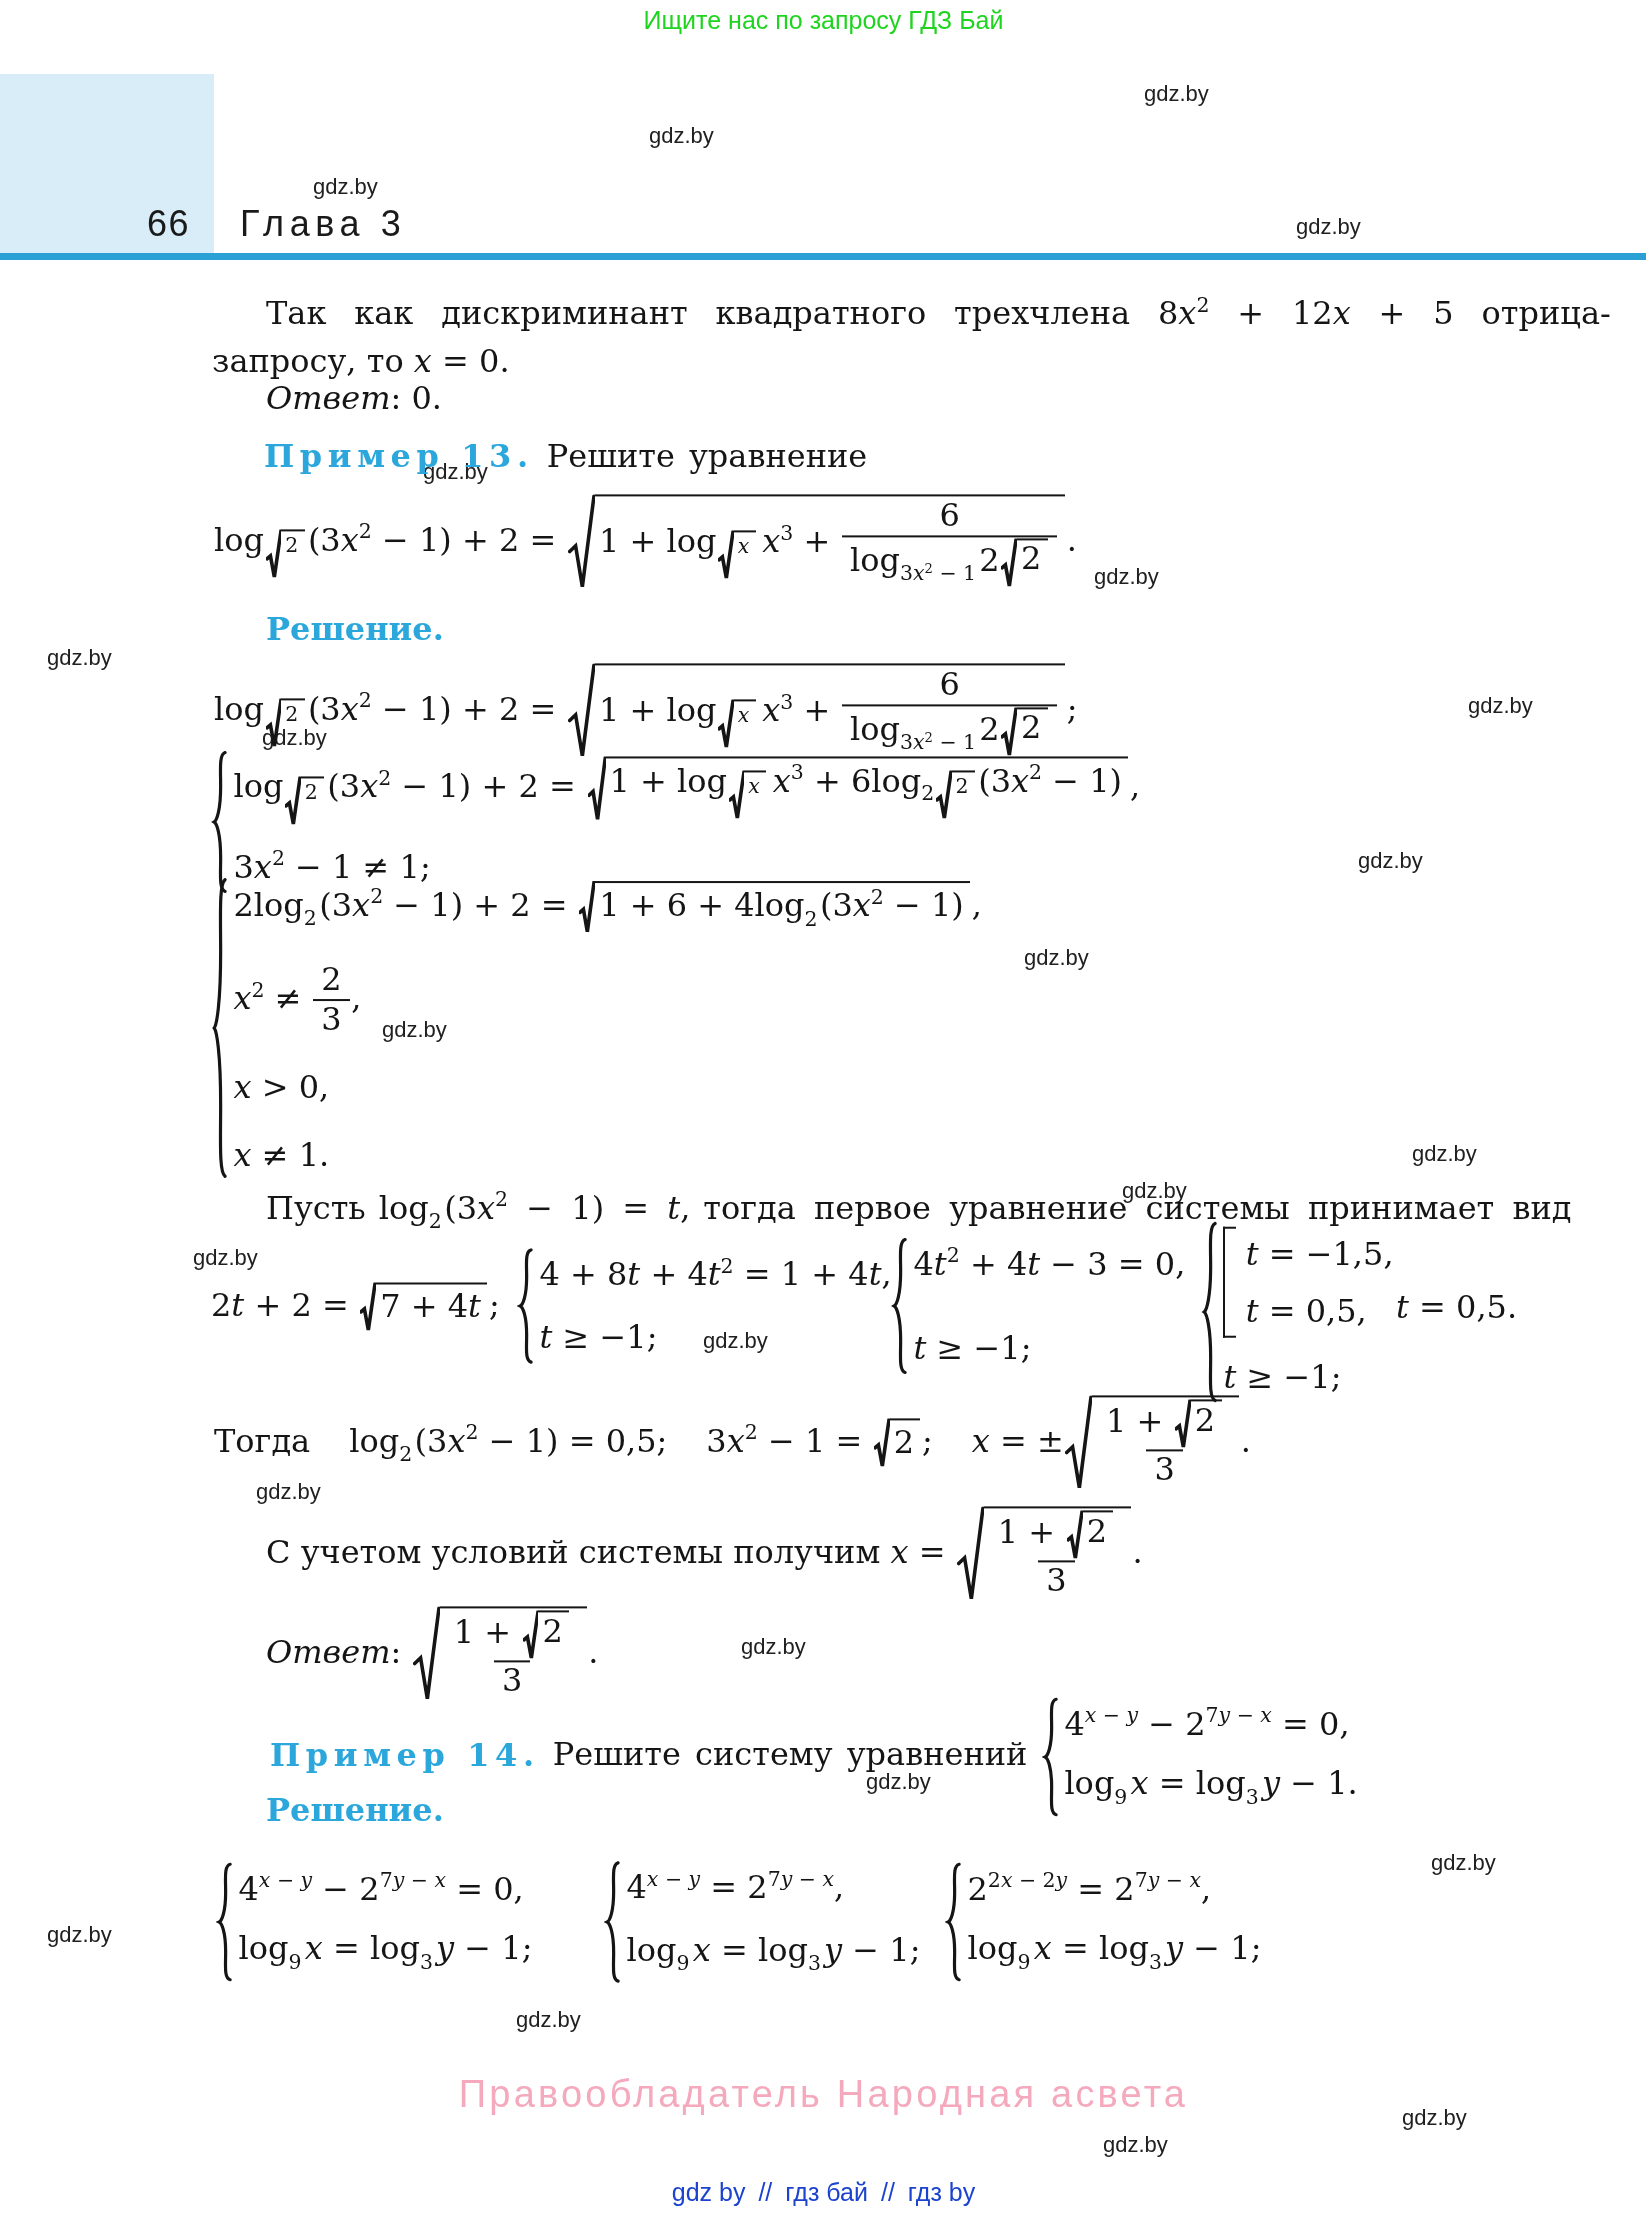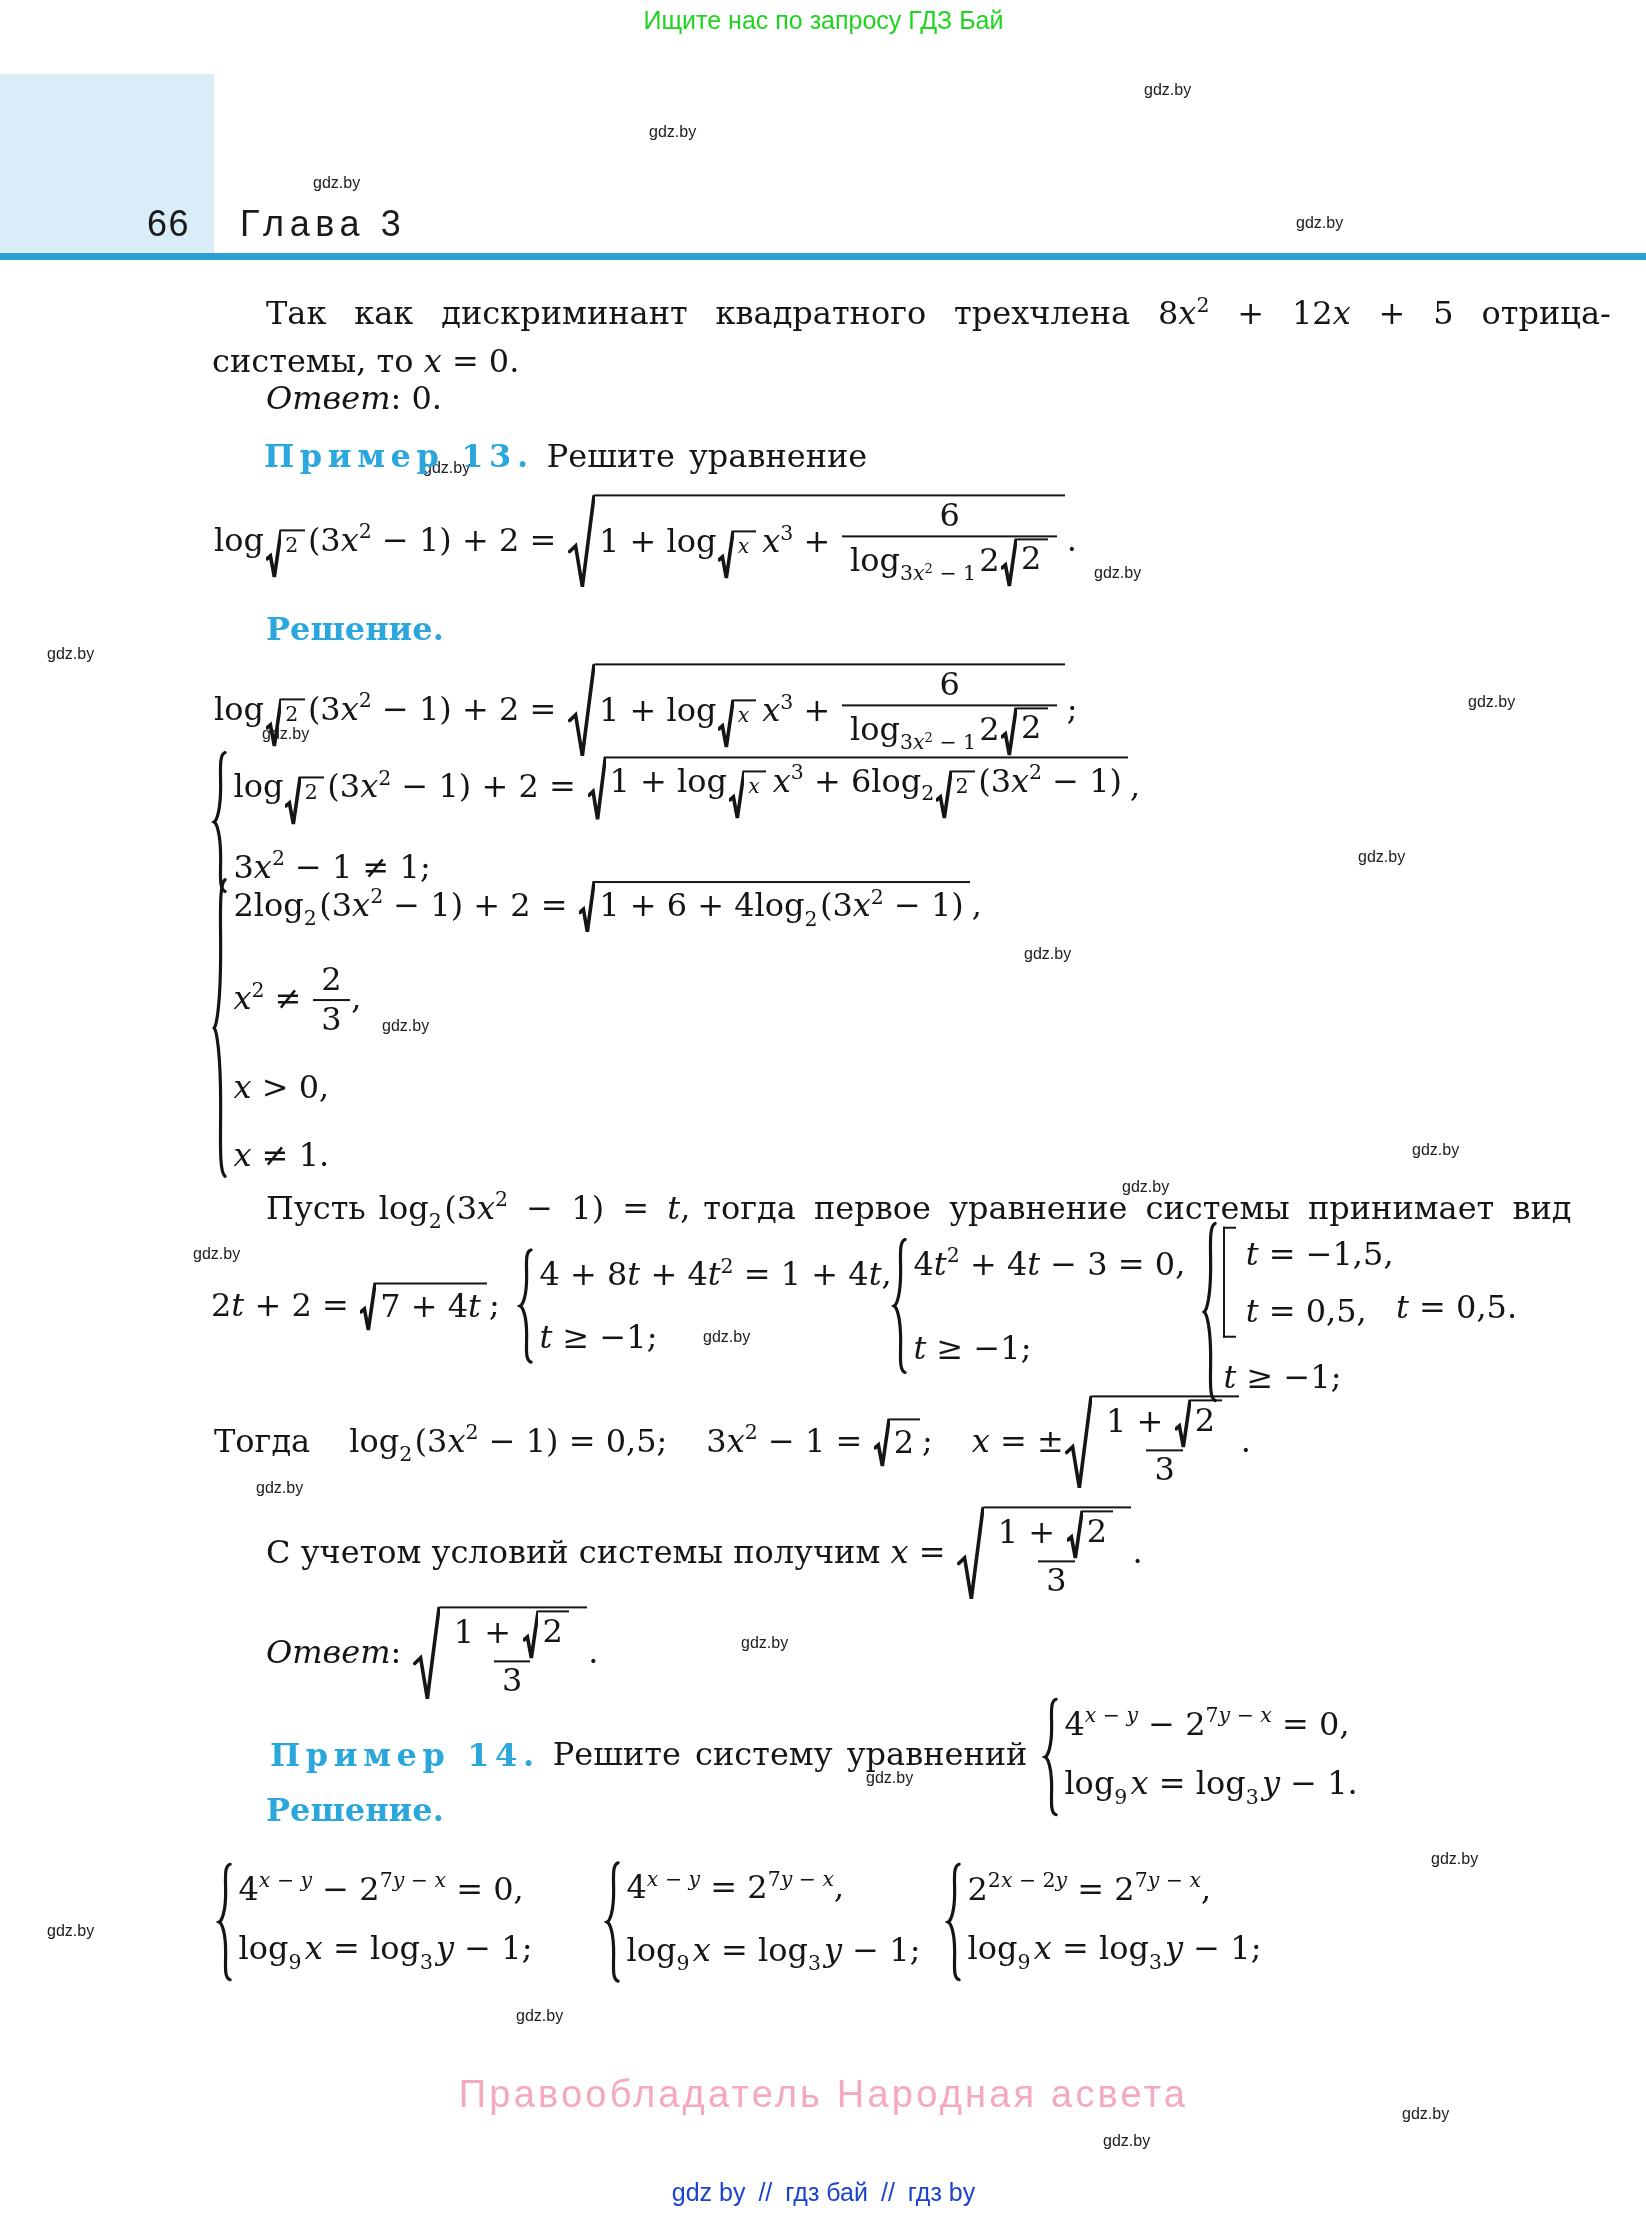--- a/index.html
+++ b/index.html
@@ -38,21 +38,21 @@
   .exlabel{color:var(--accent_blue,#2ca7dc);font-weight:bold;letter-spacing:5.6px;}
   .extext{margin-left:13px;word-spacing:4px;}
   .sol{color:var(--accent_blue,#2ca7dc);font-weight:bold;}
   .pink{position:absolute;top:2073px;left:0;width:100%;text-align:center;
         font-family:"Liberation Sans",sans-serif;font-size:38px;letter-spacing:3.2px;
         color:var(--footer_pink,#f4a9bd);}
   .links{position:absolute;top:2178px;left:0;width:100%;text-align:center;
          font-family:"Liberation Sans",sans-serif;font-size:25px;color:var(--link_blue,#1b43cd);}
   .links .sep{margin:0 13px;}
   .links .lnk{cursor:pointer;}
-  .wm{position:absolute;font-family:"Liberation Sans",sans-serif;font-size:16px;
+  .wm{position:absolute;font-family:"Liberation Sans",sans-serif;font-size:22px;
       color:#202020;white-space:nowrap;z-index:1;}
   .content{position:absolute;inset:0;z-index:2;}
   .ws22{word-spacing:17.7px;}
   .ws10{word-spacing:8px;}
 </style>
 </head>
 <body>
 
 <div class="page">
 
@@ -86,21 +86,21 @@
     </div>
 
   <div class="bluebox"></div>
   <div class="pagenum">66</div>
   <div class="chapter">Глава 3</div>
   <div class="bluerule"></div>
 
   <div class="content">
 
     <div class="mline ws22" style="left:266px;top:313px"><span class="tk">Так как дискриминант квадратного трехчлена 8</span><span class="tk it">x</span><span class="sup"><span class="tk">2</span></span><span class="tk"> + 12</span><span class="tk it">x</span><span class="tk"> + 5 отрица-</span></div>
-    <div class="mline" style="left:212px;top:361px"><span class="tk">системы, то </span><span class="tk it">x</span><span class="tk"> = 0.</span></div>
+    <div class="mline" style="left:212px;top:361px"><span class="tk">запросу, то </span><span class="tk it">x</span><span class="tk"> = 0.</span></div>
     <div class="mline" style="left:266px;top:398px"><span class="tk it">Ответ</span><span class="tk">: 0.</span></div>
 
     <div class="mline" style="left:264px;top:456px">
       <span class="exlabel">Пример 13.</span><span class="extext">Решите уравнение</span>
     </div>
 
     <div class="mline" style="left:214px;top:542px"><span class="tk">log</span><span class="sub"><span class="vsqrt">
             <svg viewBox="0 0 32 100" preserveAspectRatio="none" class="radsvg" style="width: 15.7px;">
               <path d="M2 60 L9 54 L17 97 L30.8 1.8" fill="none" stroke="#151515" stroke-width="3.6" vector-effect="non-scaling-stroke" stroke-linecap="round"></path>
             </svg>

